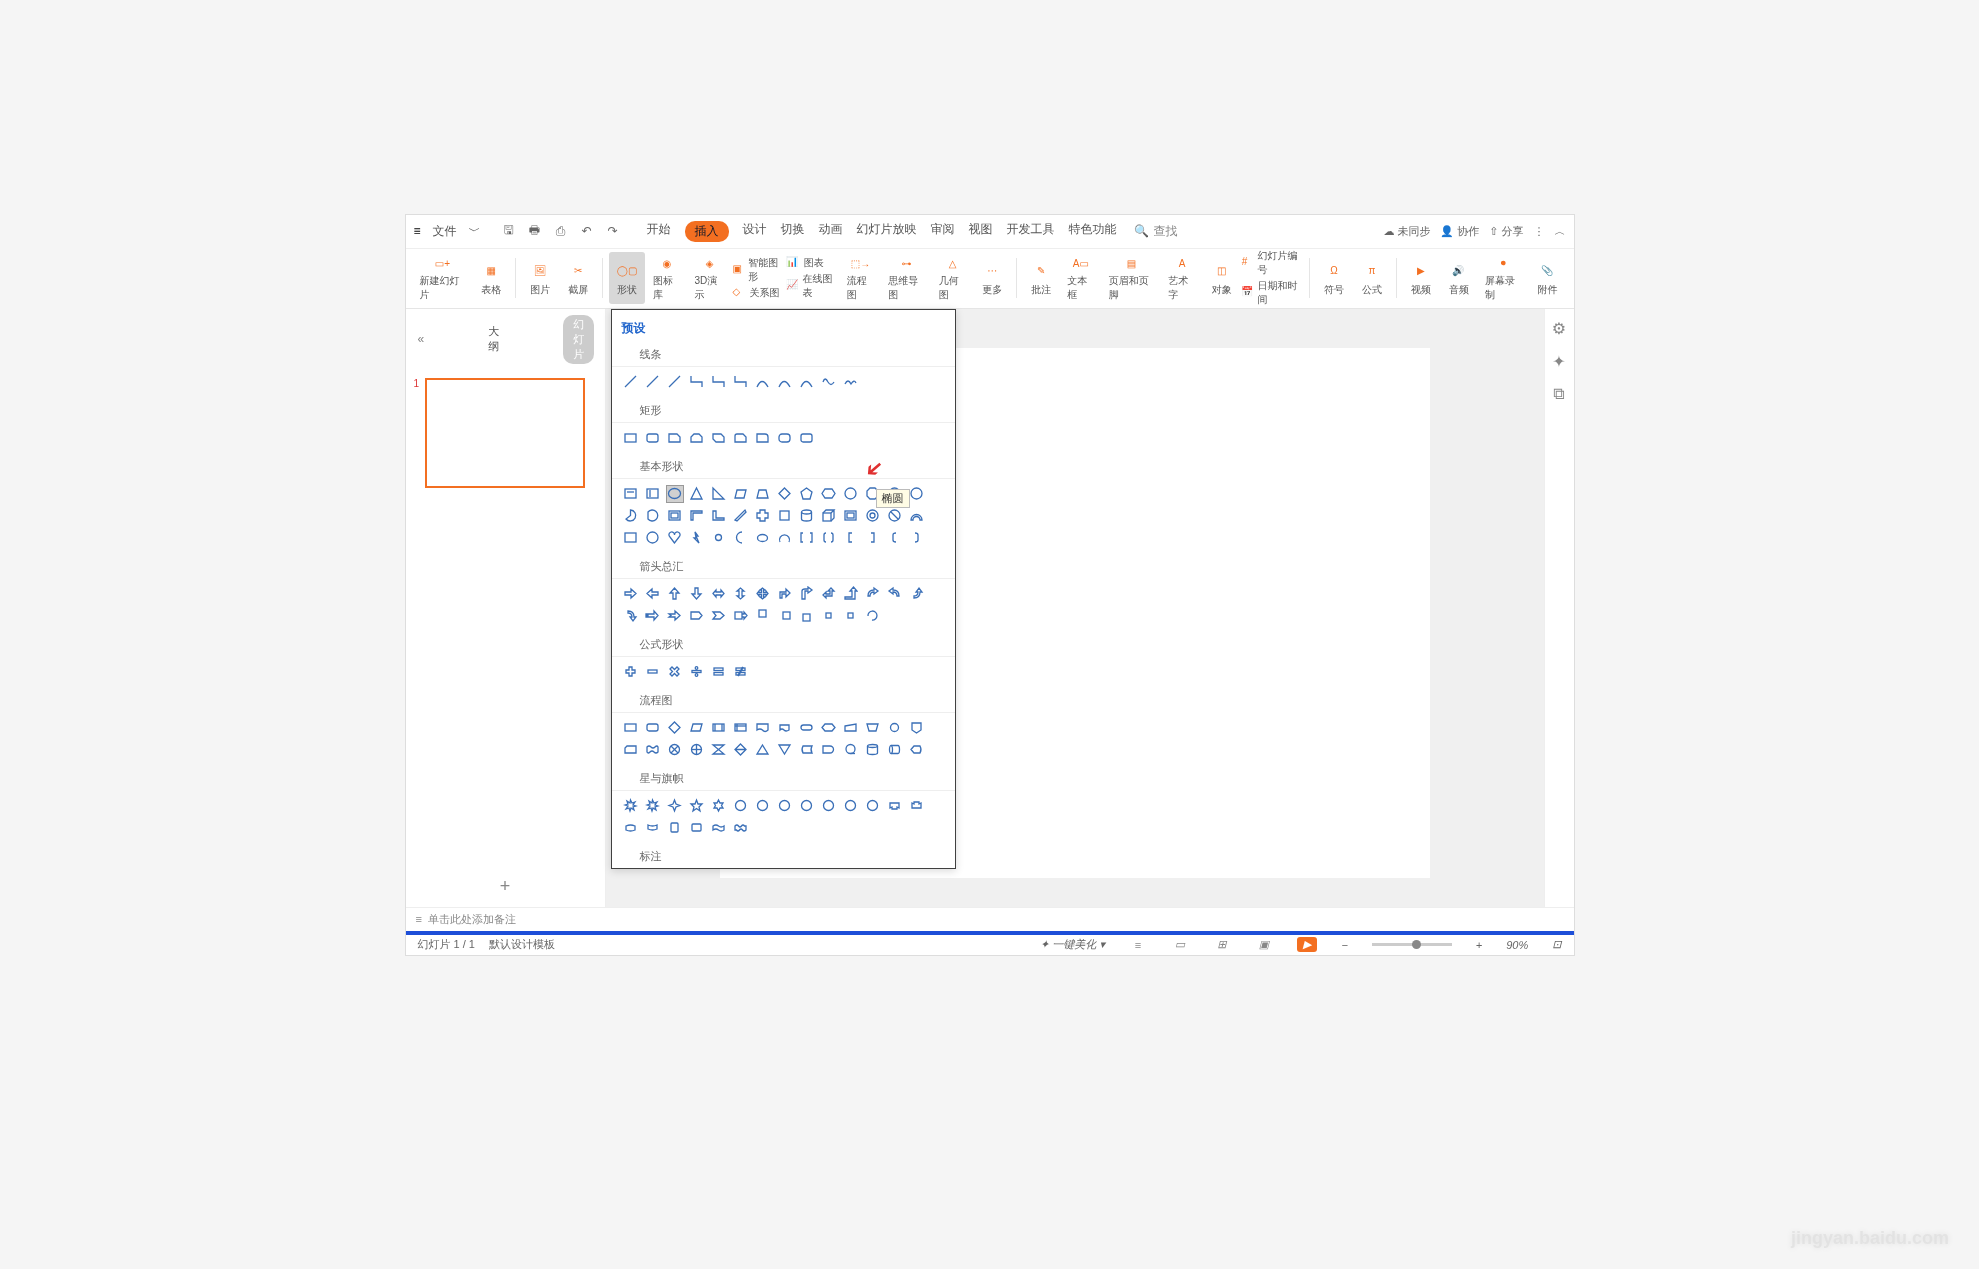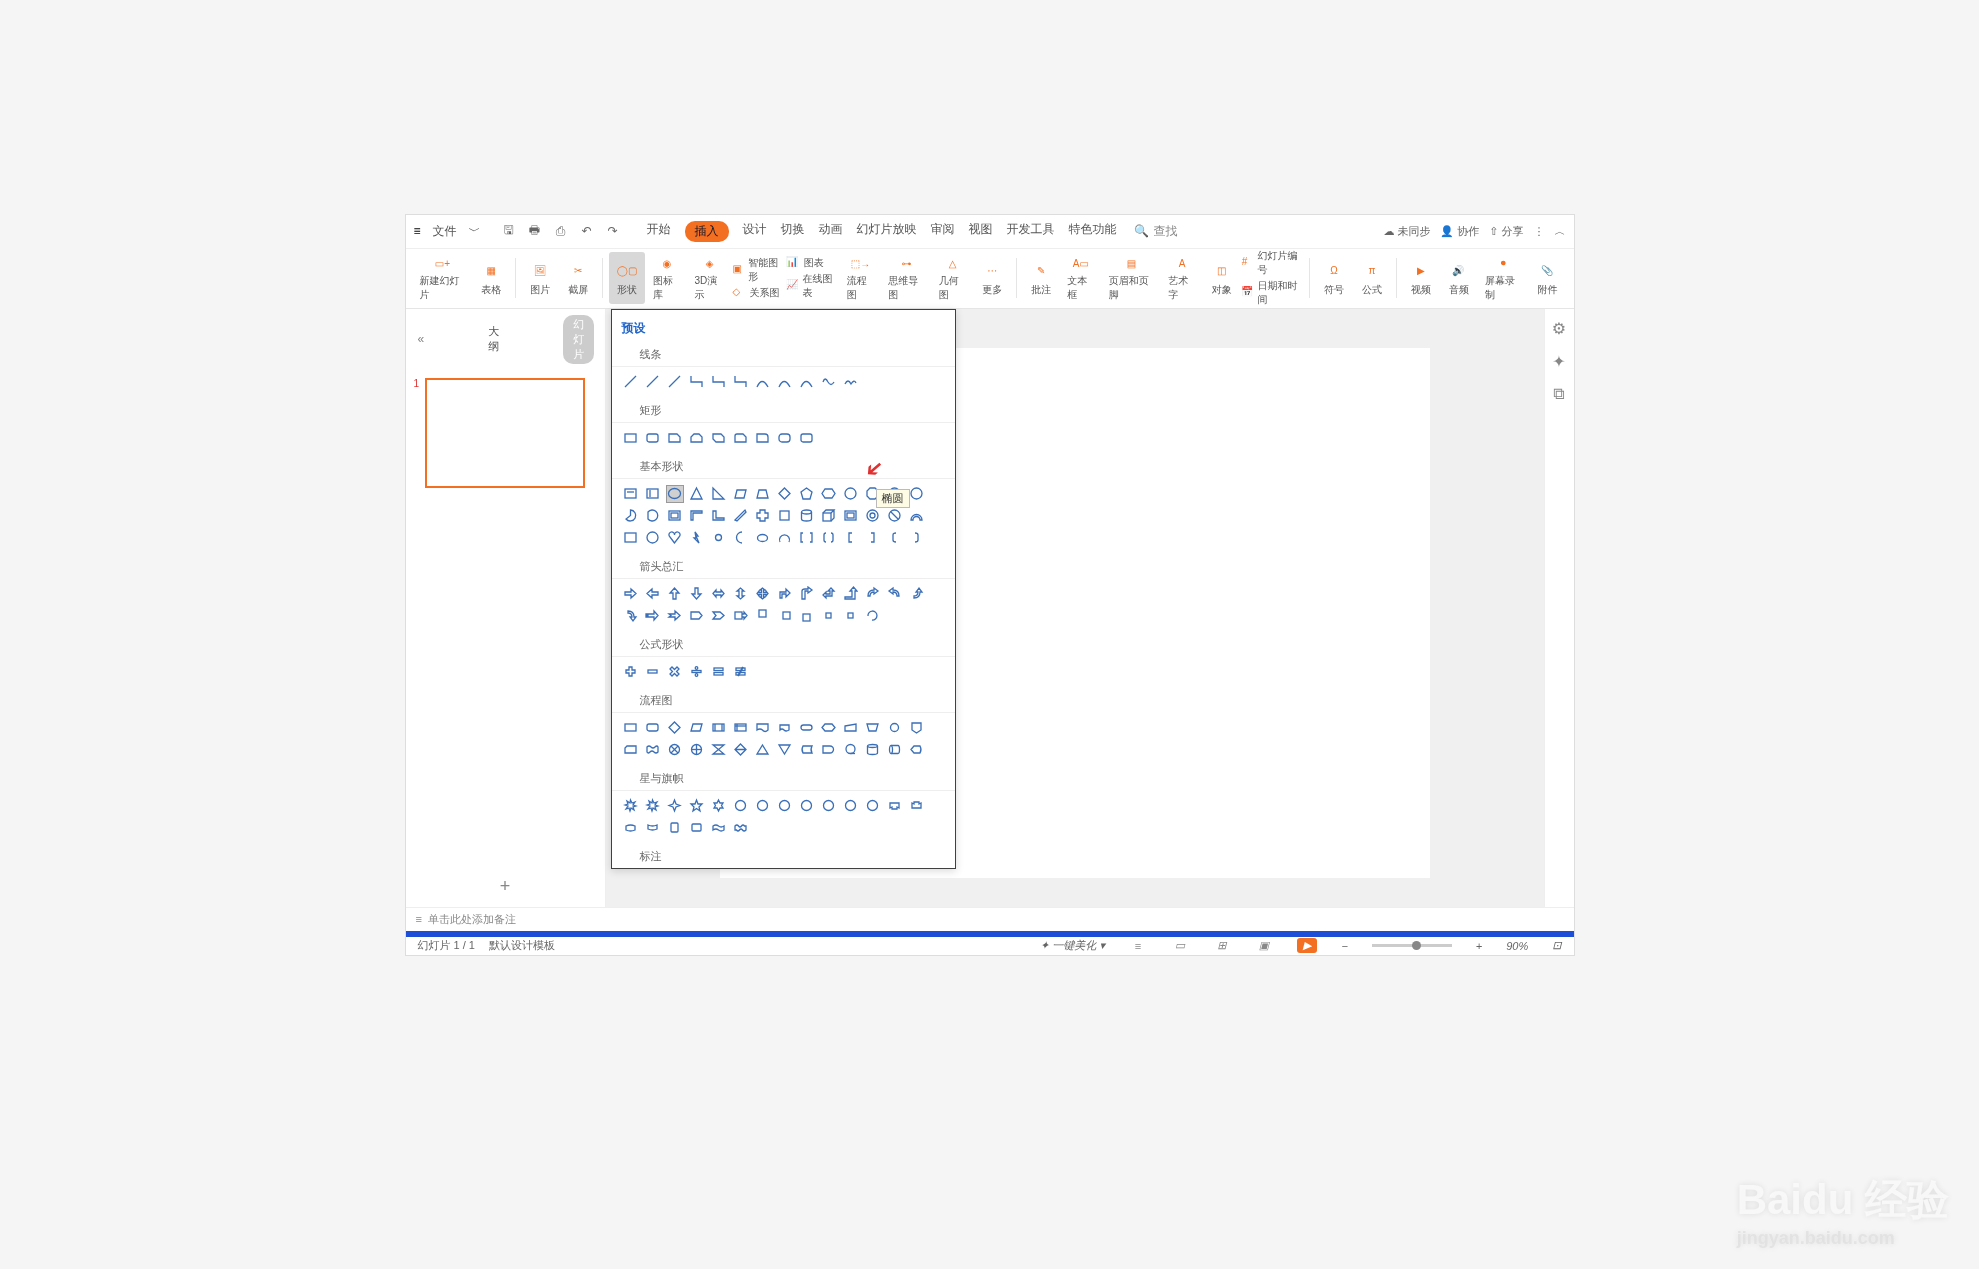--- a/index.html
+++ b/index.html
@@ -54,21 +54,21 @@
     .shape-cell { width: 18px; height: 18px; display: flex; align-items: center; justify-content: center; color: #3a6fb7; cursor: pointer; }
     .shape-cell.hovered { background: #d0d0d0; border: 1px solid #999; }
     .shape-cell svg { width: 15px; height: 15px; stroke: #3a6fb7; fill: none; stroke-width: 1.3; }
     .tooltip { position: absolute; left: 264px; top: 6px; background: #fffce5; border: 1px solid #bbb; padding: 1px 5px; font-size: 11px; color: #333; white-space: nowrap; }
     .arrow-annotation { position: absolute; left: 253px; top: -27px; color: #e03030; font-size: 22px; transform: rotate(140deg); pointer-events: none; }
     
     
     .notes-bar { height: 24px; border-top: 1px solid #eee; display: flex; align-items: center; padding: 0 10px; font-size: 11px; color: #888; gap: 6px; }
     
     
-    .status-bar { height: 24px; border-top: 6px solid #1d4ed8; display: flex; align-items: center; padding: 0 12px; font-size: 11px; color: #666; gap: 14px; }
+    .status-bar { height: 24px; border-top: 4px solid #1d4ed8; display: flex; align-items: center; padding: 0 12px; font-size: 11px; color: #666; gap: 14px; }
     .status-right { margin-left: auto; display: flex; align-items: center; gap: 24px; font-style: italic; }
     .view-btn { width: 18px; height: 18px; display: flex; align-items: center; justify-content: center; color: #888; }
     .play-btn { background: #f36f21; color: #fff; border-radius: 3px; padding: 1px 6px; }
     .zoom-slider { width: 80px; height: 3px; background: #ccc; position: relative; }
     .zoom-thumb { position: absolute; left: 40px; top: -3px; width: 9px; height: 9px; background: #888; border-radius: 50%; }
     
     
     .watermark { position: absolute; right: 30px; bottom: 20px; color: rgba(255,255,255,0.85); font-size: 42px; font-weight: bold; text-shadow: 0 0 6px rgba(0,0,0,0.2); opacity: 0.5; pointer-events: none; }
     .watermark-sub { font-size: 18px; color: rgba(200,200,200,0.7); }
     
@@ -1072,15 +1072,14 @@
         </div>
       <span>+</span>
       <span>90%</span>
       <span>⊡</span>
     </div>
   </div>
 
 </div>
 
 <div class="watermark">
-  <div>Baidu 经验</div>
   <div class="watermark-sub">jingyan.baidu.com</div>
 </div>
 
 </body></html>

